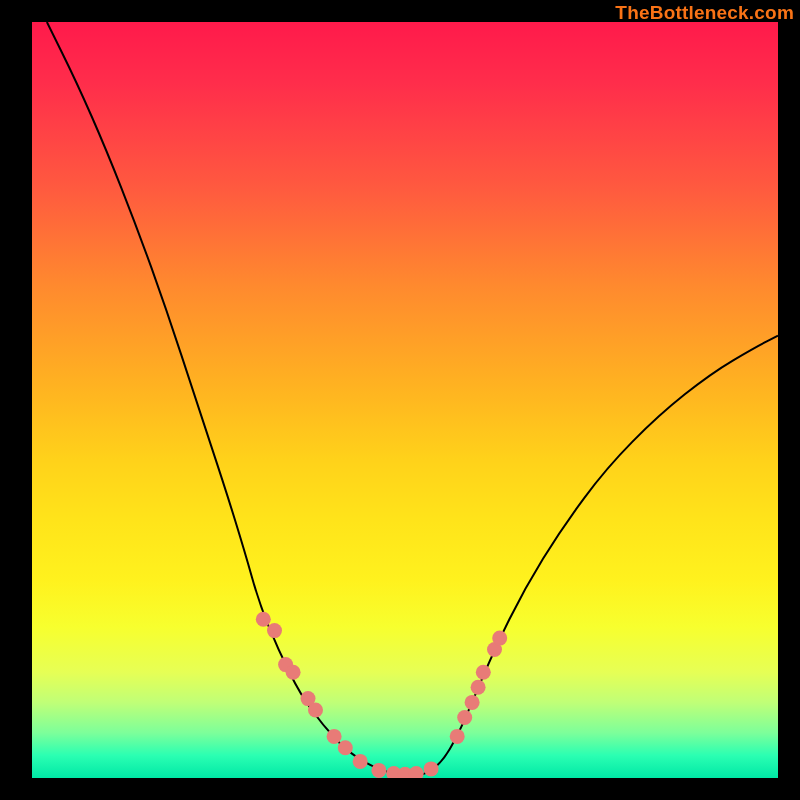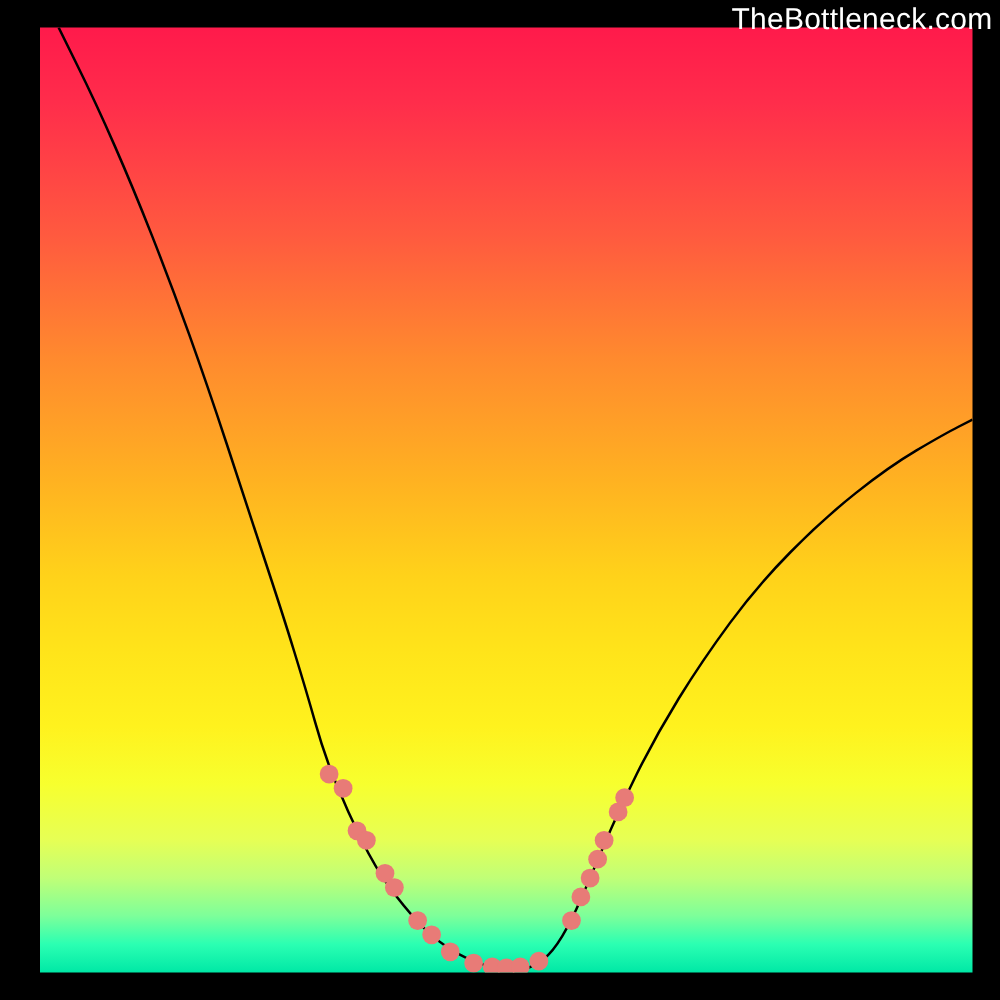--- a/index.html
+++ b/index.html
@@ -40,23 +40,23 @@
       #c0ff77 90%,
       #7dff9a 94%,
       #2bffb2 97%,
       #00e8a6 100%
     );
   }
   .watermark {
     position: absolute;
     top: 2px;
     right: 6px;
-    color: #ffffff;
-    font-size: 24px;
-    font-weight: 400;
+    color: #f97316;
+    font-size: 19px;
+    font-weight: 700;
     letter-spacing: 0.2px;
   }
   svg.overlay {
     position: absolute;
     left: 0;
     top: 0;
     width: 746px;
     height: 756px;
   }
   .curve {

